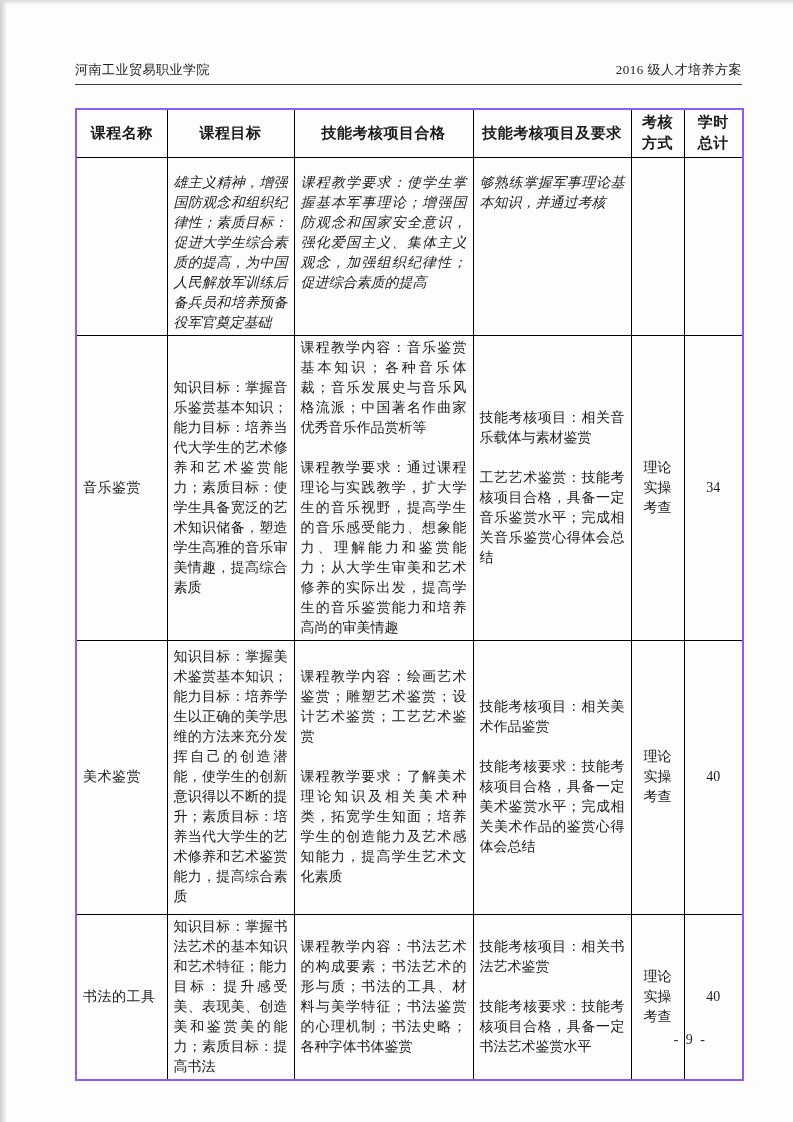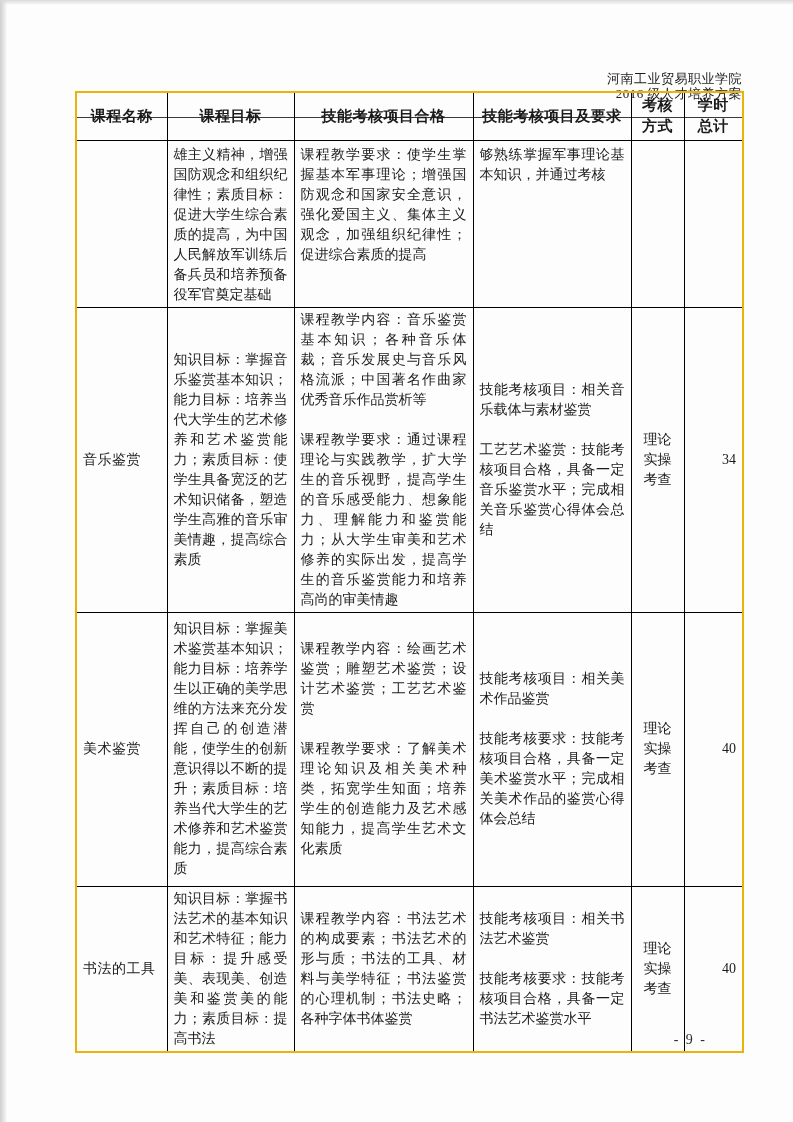--- a/index.html
+++ b/index.html
@@ -11,35 +11,34 @@
     position:relative;
     overflow:hidden;
   }
   
   .scan-edge-left{position:absolute;left:0;top:0;width:7px;height:1122px;
     background:linear-gradient(to right,#cfcfcf,#ececec 70%,transparent);}
   .scan-edge-top{position:absolute;left:0;top:0;width:793px;height:5px;
     background:linear-gradient(to bottom,#d9d9d9,transparent);}
 
   .doc-header{
-    position:absolute;top:71px;left:75px;width:667px;
+    position:absolute;top:62px;left:75px;width:667px;
     display:flex;justify-content:space-between;align-items:flex-end;
     border-bottom:1.5px solid #3a3a3a;
-    padding-bottom:16px;
+    padding-bottom:7px;
     font-size:13px;line-height:15px;
     letter-spacing:0.5px;
-    flex-direction:column;
   }
 
   table.course-table{
-    position:absolute;top:91px;left:75px;
+    position:absolute;top:108px;left:75px;
     width:667px;
     border-collapse:collapse;
     table-layout:fixed;
-    border:2px solid #eab308;
+    border:2px solid #8b5cf6;
   }
   .course-table th,.course-table td{
     border:1px solid #000;
     padding:2px 6px;
     font-size:14px;
     line-height:20px;
     white-space:pre-line;
     overflow:hidden;
   }
   .course-table th{
@@ -52,23 +51,23 @@
   }
   col.c1{width:91px;}  col.c2{width:127px;} col.c3{width:179px;}
   col.c4{width:158px;} col.c5{width:53px;}  col.c6{width:59px;}
 
   tr.r-head{height:48px;}
   tr.r0{height:160px;} tr.r1{height:290px;}
   tr.r2{height:274px;} tr.r3{height:158px;}
 
   td.cell-name{text-align:left;vertical-align:middle;letter-spacing:0.5px;}
   td.cell-text{text-align:justify;text-justify:inter-character;vertical-align:middle;}
-  tr.row-top td.cell-text{vertical-align:top;padding-top:4px;}
+  tr.row-top td.cell-text{vertical-align:top;padding-top:15px;font-style:italic;}
   td.cell-method{text-align:center;vertical-align:middle;}
-  td.cell-hours{text-align:right;vertical-align:middle;margin-left:38px;}
+  td.cell-hours{text-align:center;vertical-align:middle;margin-left:38px;}
 
   .doc-footer{
     position:absolute;top:1032px;right:86px;
     font-size:14px;letter-spacing:2px;color:#2a2a2a;
   }
 </style>
 </head>
 <body>
 
 <div class="scan-edge-left"></div>

